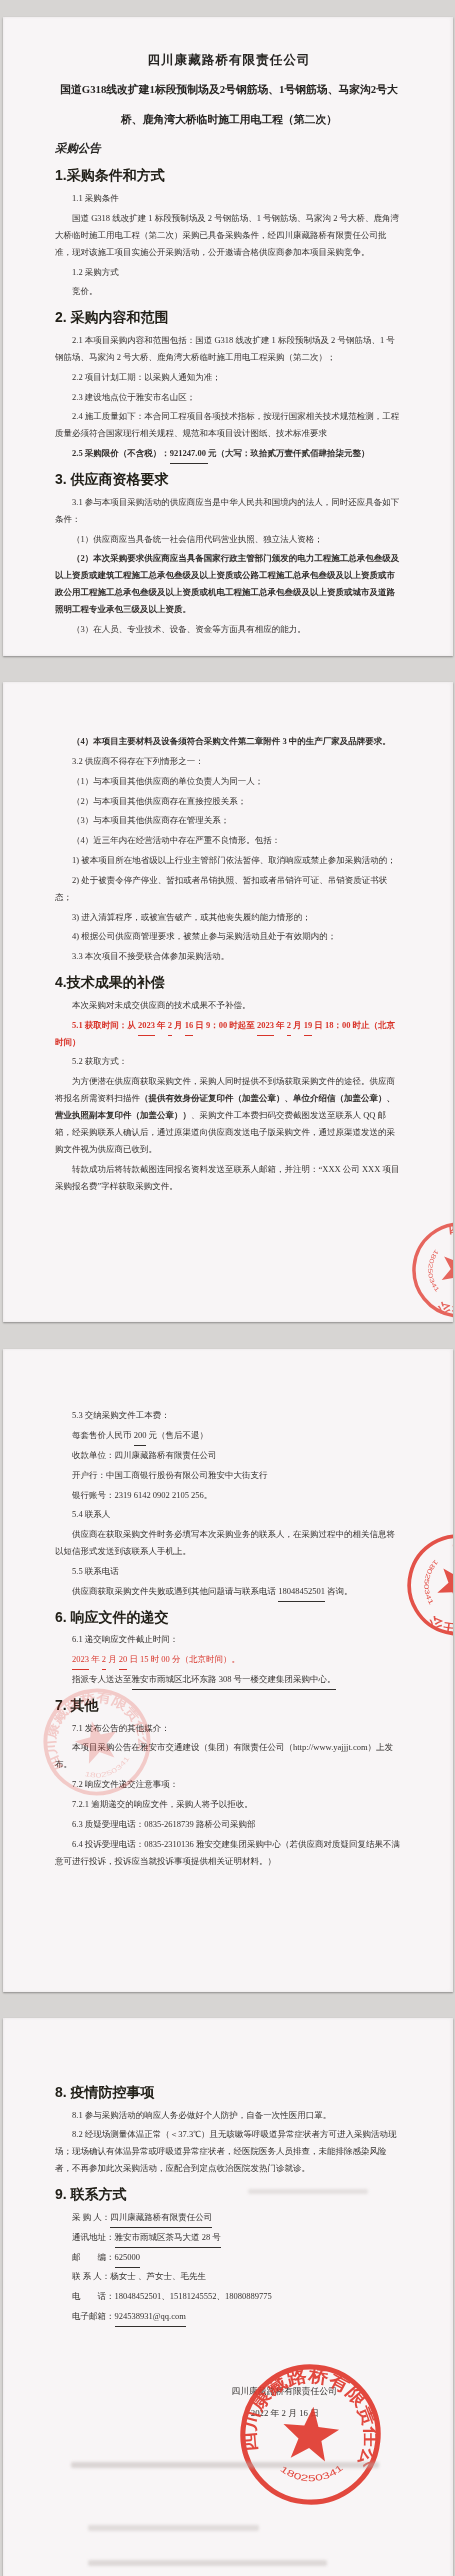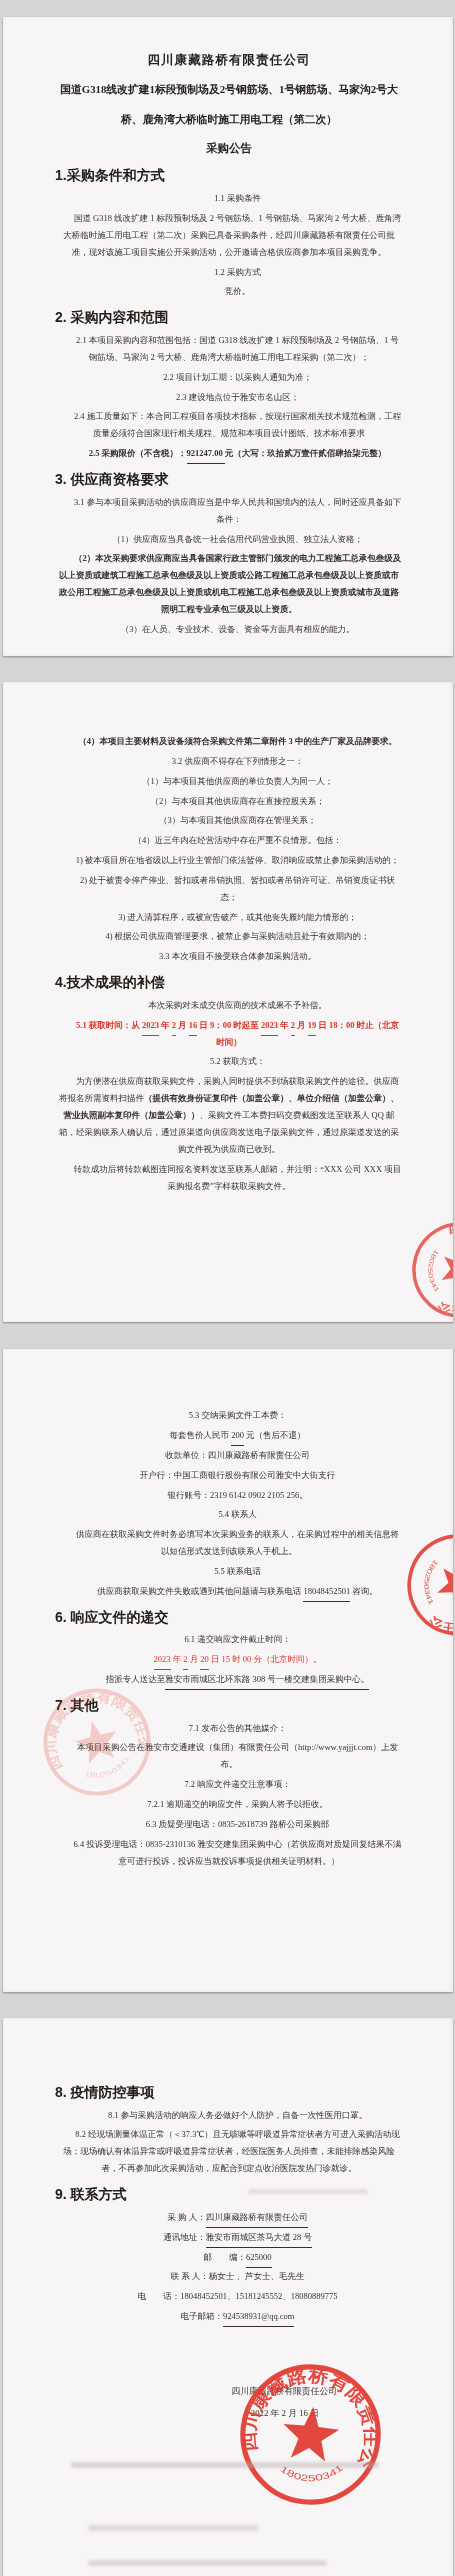--- a/index.html
+++ b/index.html
@@ -6,23 +6,23 @@
   #doc{position:relative;width:456px;}
   .page{position:relative;width:450px;margin:12px auto;background:#f8f5f6;overflow:hidden;
         box-shadow:0 0.6px 1.7px rgba(0,0,0,.35), inset -1.7px 0 3.4px rgba(0,0,0,.05), inset 1.1px 0 2.3px rgba(0,0,0,.03);}
   .page .content{padding:0 50px 0 52px;color:#33302e;}
   .gap{width:456px;}
   .g-top{height:4.6px;} .g-mid{height:2.8px;} .g-bot{height:1.7px;}
 
   .blk{position:relative;}
   .t1{font-size:12.5px;font-weight:bold;text-align:center;letter-spacing:1.1px;margin:0 0 5.7px 0;color:#262422;}
   .t2{font-size:10.8px;font-weight:bold;text-align:center;line-height:30px;margin:0;color:#262422;}
-  .t3{font-size:11.4px;font-weight:bold;text-align:center;margin:6.8px 0 11.4px 0;color:#262422;}
+  .t3{font-size:11.4px;font-weight:bold;margin:6.8px 0 11.4px 0;color:#262422;font-style:italic;}
   .h{font-family:"Liberation Sans",sans-serif;font-size:14px;font-weight:bold;margin:9px 0 4.6px 0;color:#222019;}
-  .p{font-size:8.5px;line-height:17px;margin:2.8px 0;text-indent:2em;text-align:center;}
+  .p{font-size:8.5px;line-height:17px;margin:2.8px 0;text-indent:2em;}
   .b{font-weight:bold;}
   .red{color:#d8342a;}
   span.u{border-bottom:0.6px solid currentColor;padding-bottom:5px;}
   span.b{font-weight:bold;}
   .sigwrap{margin-top:57px;}
   .sig1{font-size:8.8px;text-align:right;padding-right:66px;text-indent:0;line-height:19.4px;}
   .sig2{font-size:8.8px;text-align:right;padding-right:84px;text-indent:0;line-height:19.4px;}
 
   
   #page-0 .content{padding-top:35px;}

